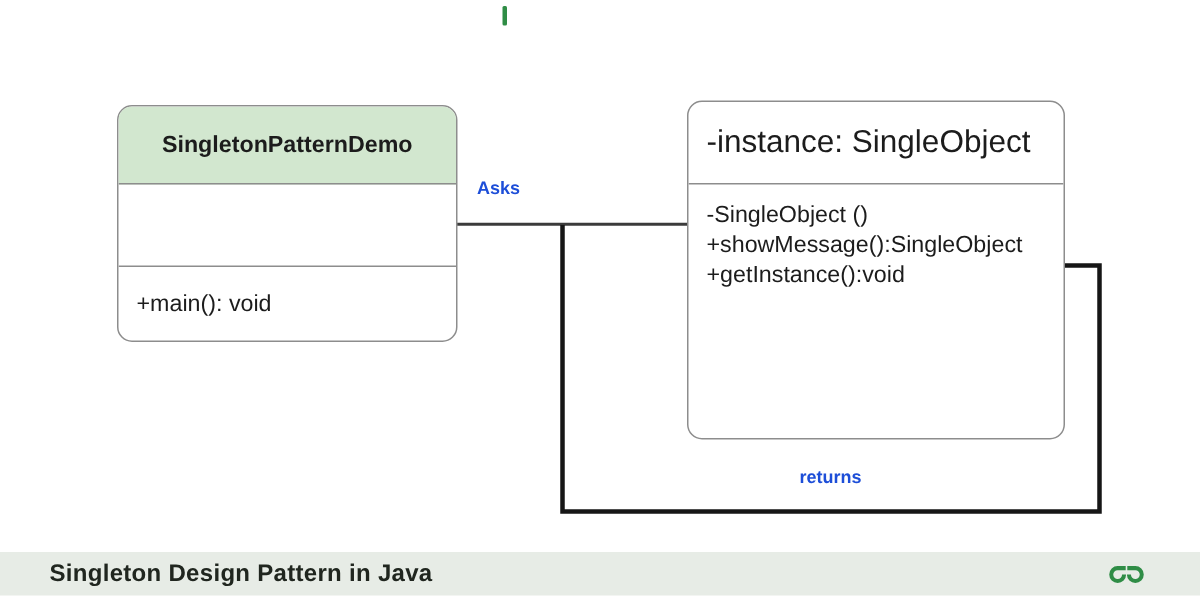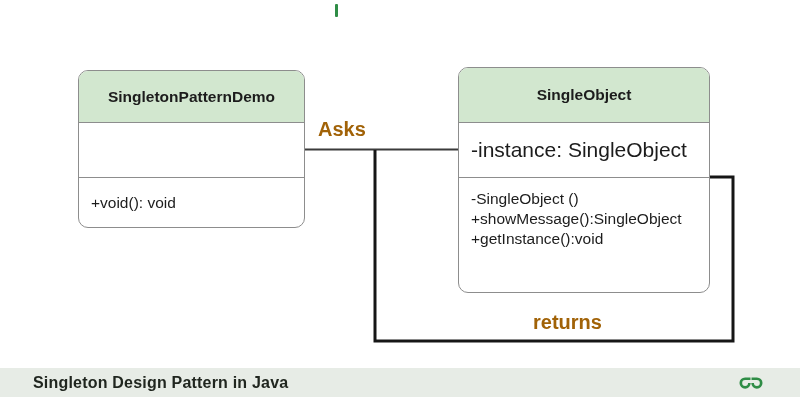--- a/index.html
+++ b/index.html
@@ -34,21 +34,21 @@
     font-size:21px; flex:0 0 auto;
   }
   .uml-class.left  .uml-attrs { height:54px; }
   .uml-class.right .uml-attrs { height:54px; }
   .uml-methods {
     flex:1 1 auto; font-size:15.5px; padding-left:12px;
   }
   .uml-class.left  .uml-methods { display:flex; align-items:center; }
   .uml-class.right .uml-methods { padding-top:11px; }
   .uml-methods .m { line-height:20px; white-space:nowrap; }
-  .rel-label { position:absolute; font-weight:bold; font-size:20px; color:#a16207; }
+  .rel-label { position:absolute; font-weight:bold; font-size:12px; color:#1d4ed8; }
   .rel-label.asks    { left:318px; top:118px; }
   .rel-label.returns { left:533px; top:311px; }
   .footer {
     position:absolute; left:0; top:368px; width:800px; height:29px;
     background:var(--footer_bg,#e7ece6); display:flex; align-items:center;
   }
   .caption {
     margin-left:33px; font-size:16px; font-weight:600;
     color:#20261f; letter-spacing:0.2px;
   }
@@ -65,28 +65,25 @@
     <line x1="287" y1="149.5" x2="458" y2="149.5" stroke="#3b3b3b" stroke-width="2"></line>
     <polyline points="375,150 375,341 733,341 733,177 710,177" fill="none" stroke="#161616" stroke-width="3" stroke-linejoin="miter"></polyline>
   </svg>
 
   <div class="uml-class left">
     <div class="uml-head">
       <span>SingletonPatternDemo</span>
     </div>
     <div class="uml-attrs"></div>
     <div class="uml-methods">
-      <div class="m">+void(): void</div>
+      <div class="m">+main(): void</div>
     </div>
   </div>
 
   <div class="uml-class right">
-    <div class="uml-head">
-      <span>SingleObject</span>
-    </div>
     <div class="uml-attrs">
       <span>-instance: SingleObject</span>
     </div>
     <div class="uml-methods">
       <div class="m">-SingleObject ()</div>
       <div class="m">+showMessage():SingleObject</div>
       <div class="m">+getInstance():void</div>
     </div>
   </div>
 

